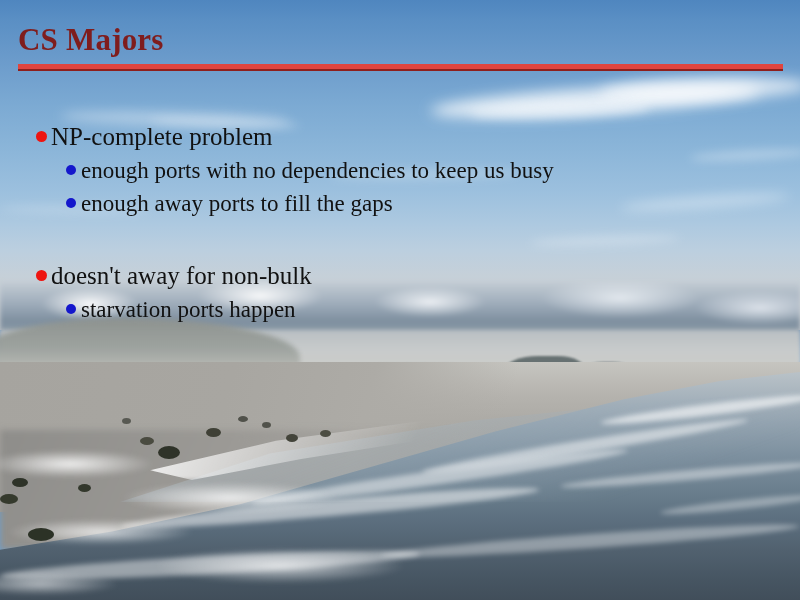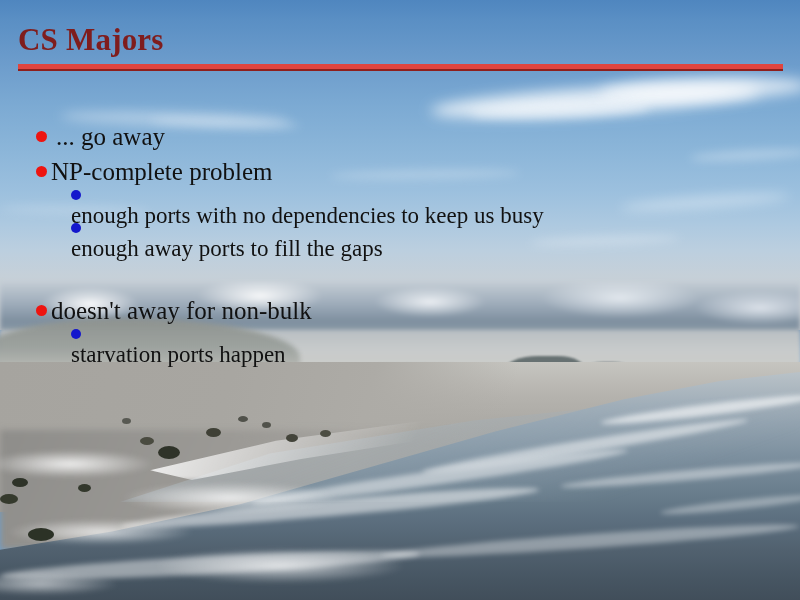--- a/index.html
+++ b/index.html
@@ -214,21 +214,21 @@
     top: 123px;
     width: 800px;
   }
   .row {
     position: relative;
     display: flex;
     align-items: baseline;
     white-space: nowrap;
   }
   .lvl1 { padding-left: 36px; height: 35px; }
-  .lvl2 { padding-left: 66px; height: 33px; flex-direction: column; }
+  .lvl2 { padding-left: 66px; height: 33px; }
   .row.spacer { height: 38px; }
 
   .dot {
     flex: 0 0 auto;
     border-radius: 50%;
     display: inline-block;
     position: relative;
   }
   .dot-red  { width: 11px; height: 11px; background: #ee1410; top: -3px; }
   .dot-blue { width: 10px; height: 10px; background: #1417cc; top: -3px; }
@@ -288,24 +288,20 @@
     <div class="stone st10"></div>
     <div class="stone st11"></div>
     <div class="stone st12"></div>
   </div>
 
   <div class="title">CS Majors</div>
   <div class="rule"></div>
 
   <div class="bullets">
 
-    <div class="row lvl1 extra-gap">
-      <span class="dot dot-red"></span>
-      <span class="txt">... go away</span>
-    </div>
 
     <div class="row lvl1">
       <span class="dot dot-red"></span>
       <span class="txt">NP-complete problem</span>
     </div>
 
 
     <div class="row lvl2">
       <span class="dot dot-blue"></span>
       <span class="txt">enough ports with no dependencies to keep us busy</span>

